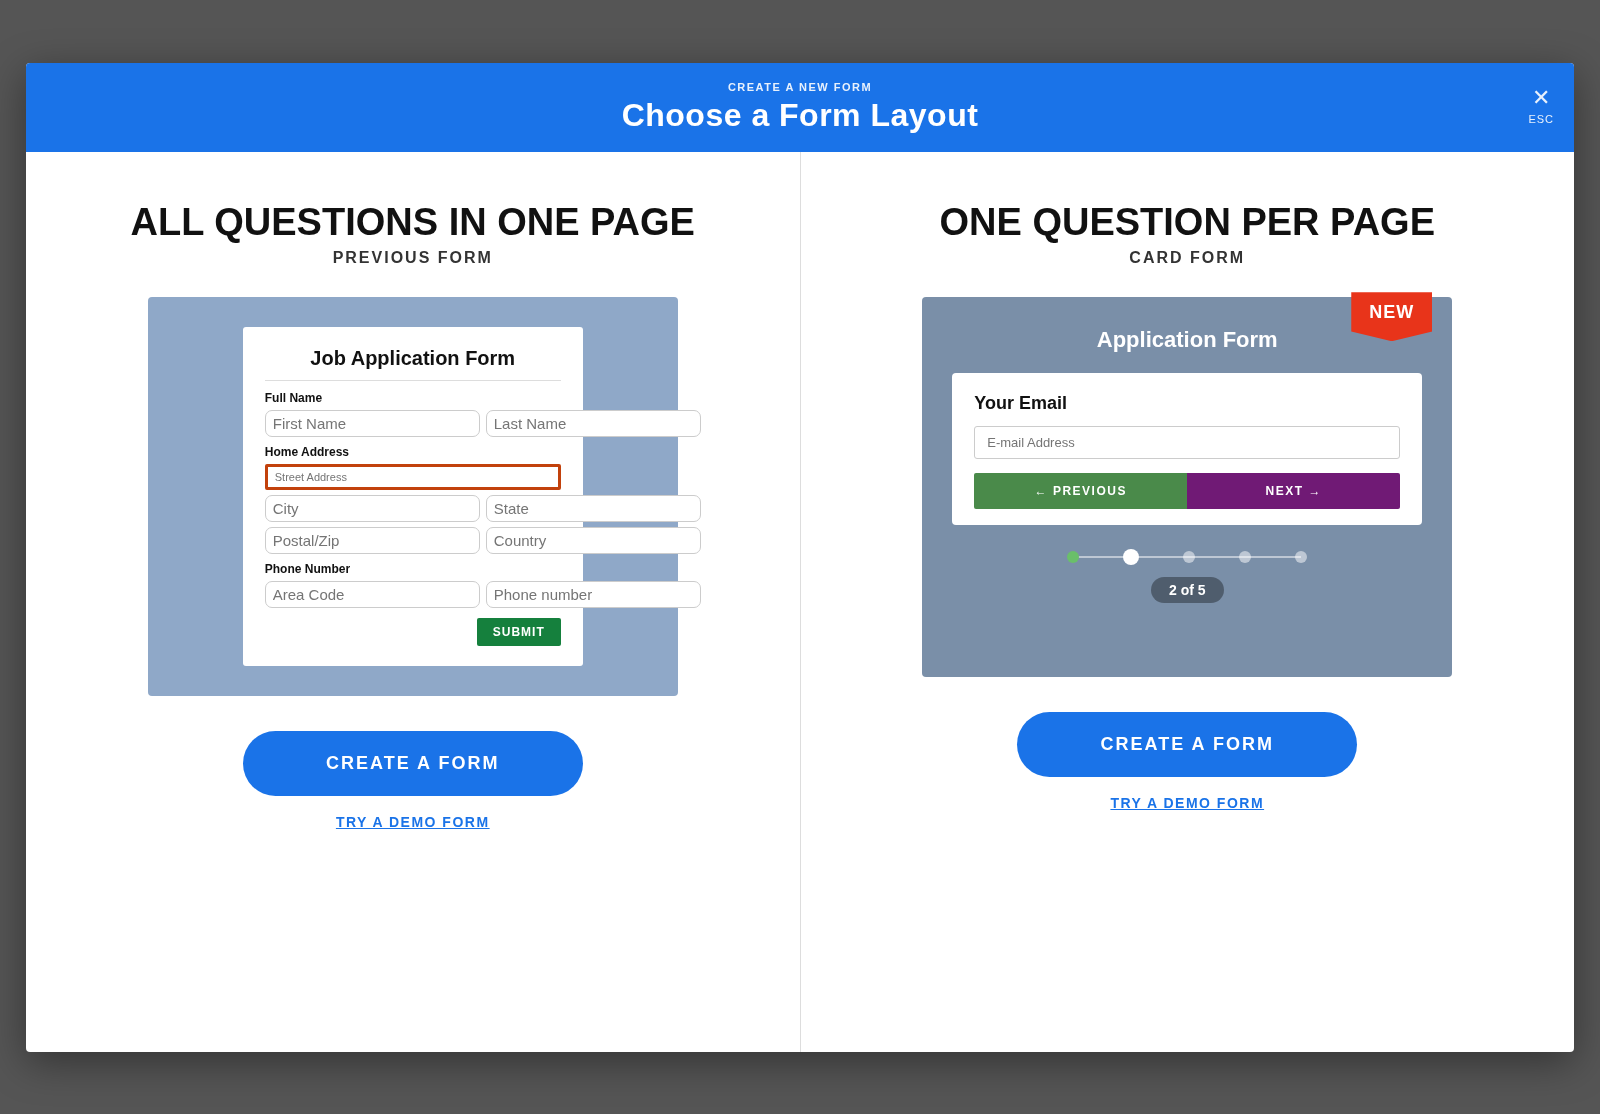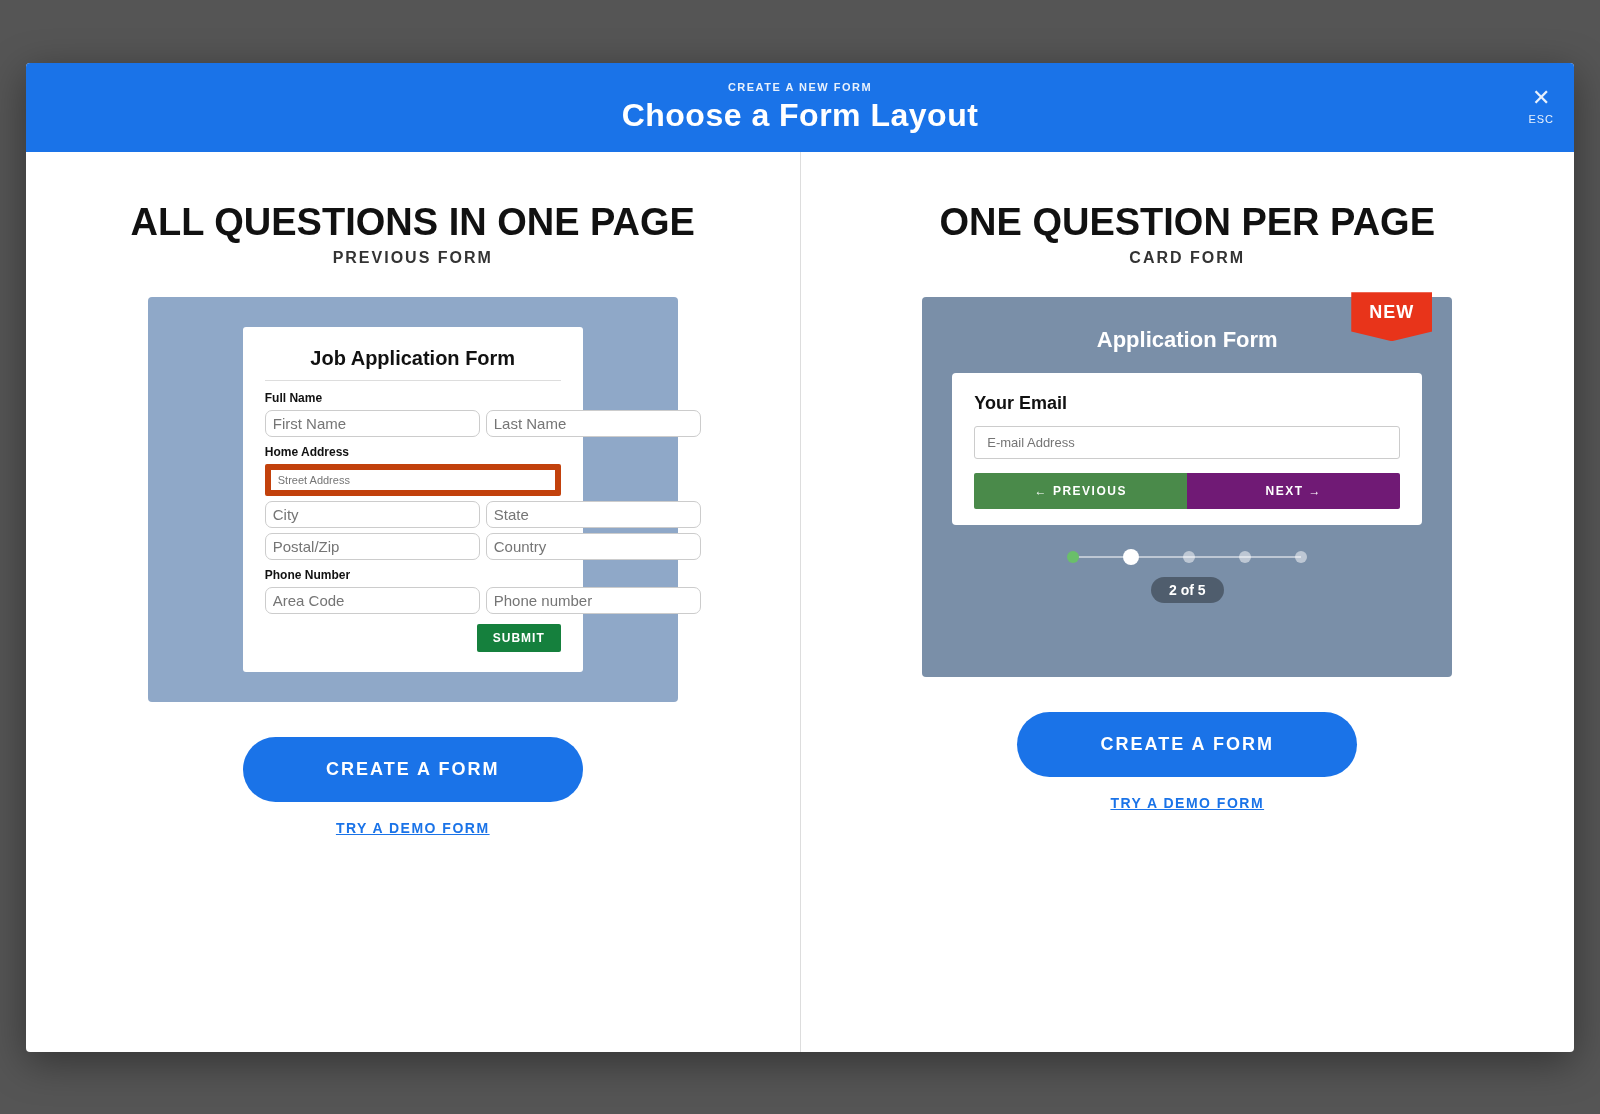--- a/index.html
+++ b/index.html
@@ -132,21 +132,21 @@
       border: 1px solid #ccc;
       border-radius: 7px;
       padding: 4px 7px;
       font-size: 15px;
       color: #888;
       background: #fff;
       flex: 1;
     }
     .form-input-full {
       width: 100%;
-      border: 6px solid #c2410c;
+      border: 3px solid #c2410c;
       border-radius: 2px;
       padding: 4px 7px;
       font-size: 11px;
       color: #888;
       background: #fff;
       margin-bottom: 5px;
     }
     .submit-row {
       display: flex;
       justify-content: flex-end;

